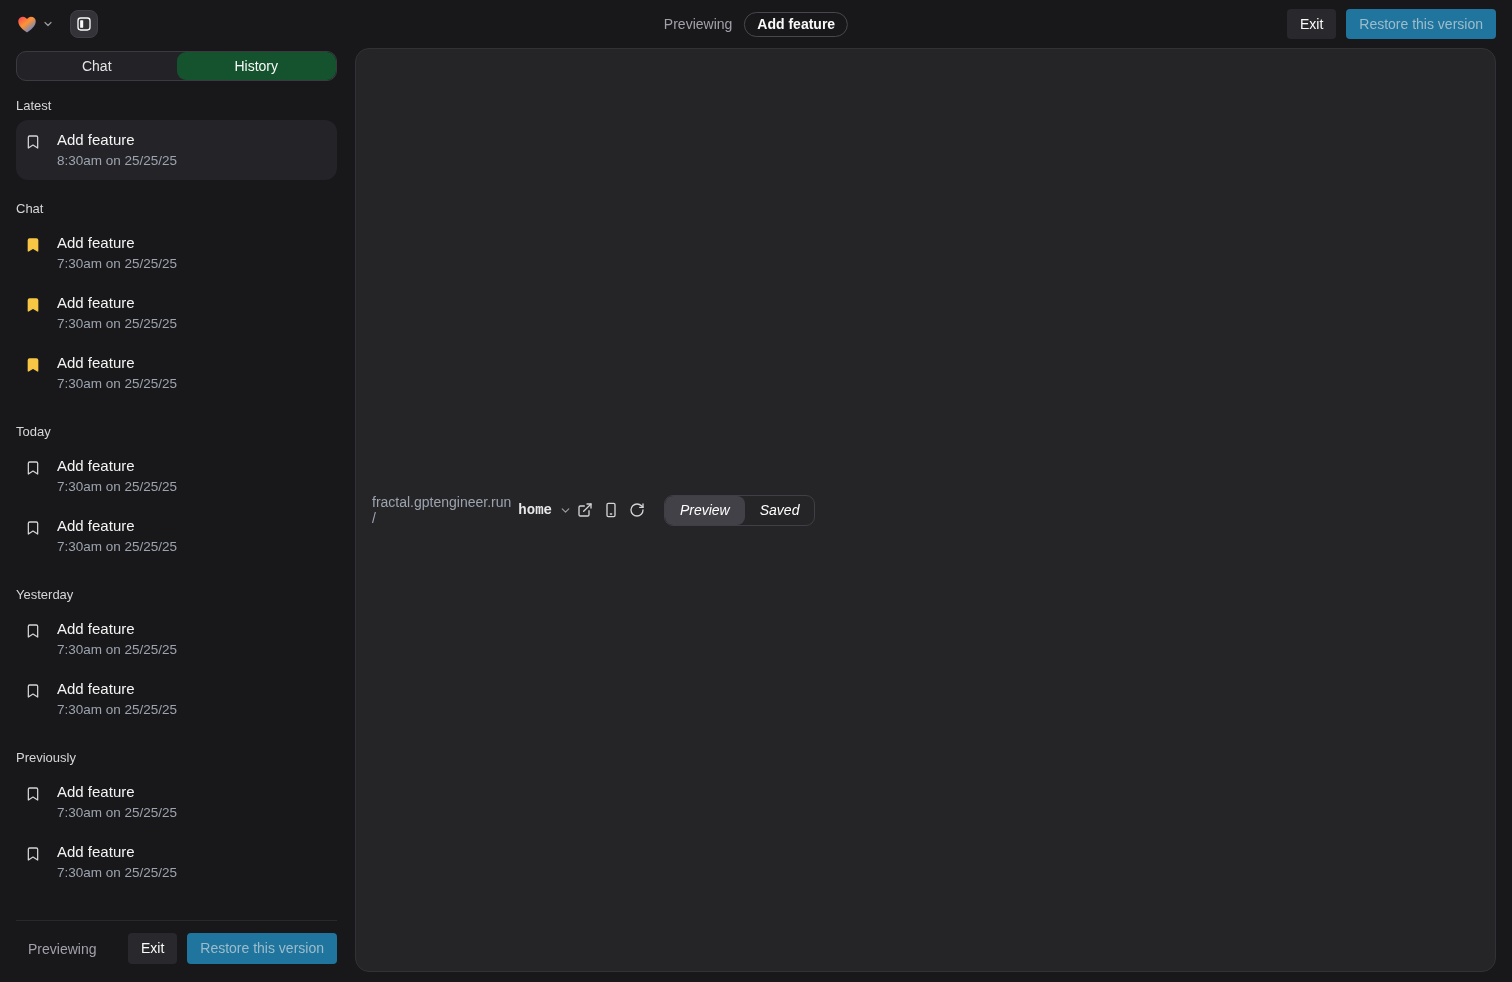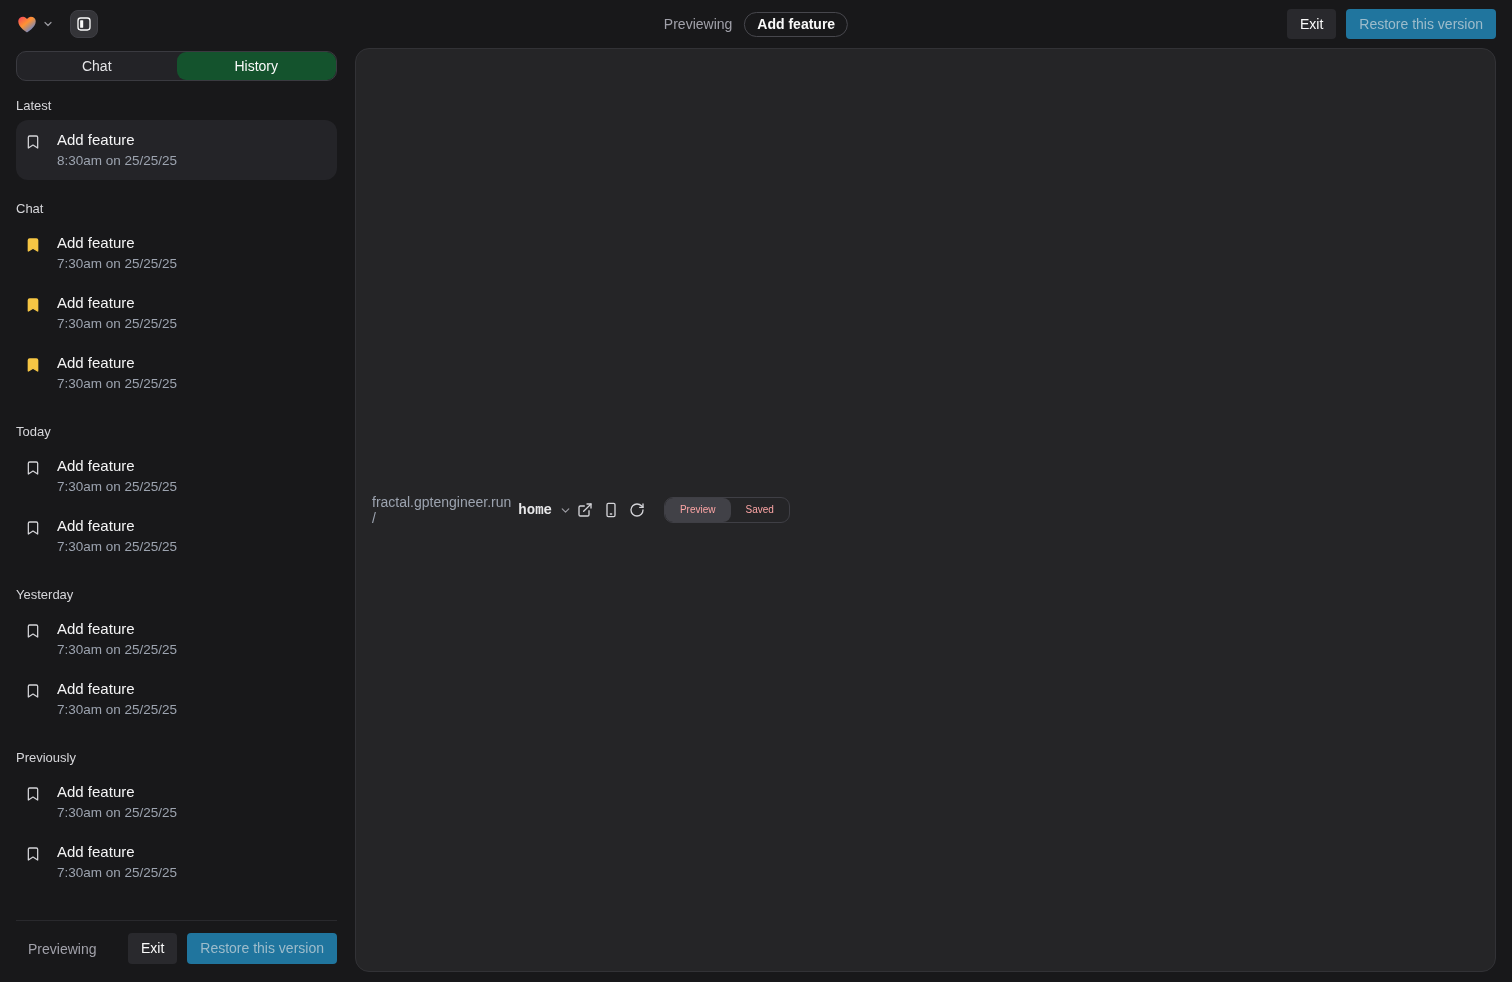--- a/index.html
+++ b/index.html
@@ -171,23 +171,24 @@
   .ph-icon-btn svg { width: 16px; height: 16px; }
   .view-toggle {
     display: flex;
     border: 1px solid #3f3f45;
     border-radius: 9px;
     overflow: hidden;
     margin-left: 14px;
   }
   .view-seg {
     padding: 6px 15px 7px 15px;
-    font-size: 10px;
-    color: #fca5a5;
-    cursor: pointer;
+    font-size: 14px;
+    color: #ffffff;
+    cursor: pointer;
+    font-style: italic;
   }
   .view-seg.active { background: #414147; border-radius: 8px; }
   .panel-body { flex: 1; }
 </style>
 </head>
 <body>
 
 <header class="topbar">
   <div class="topbar-left">
     <div class="logo-wrap">

